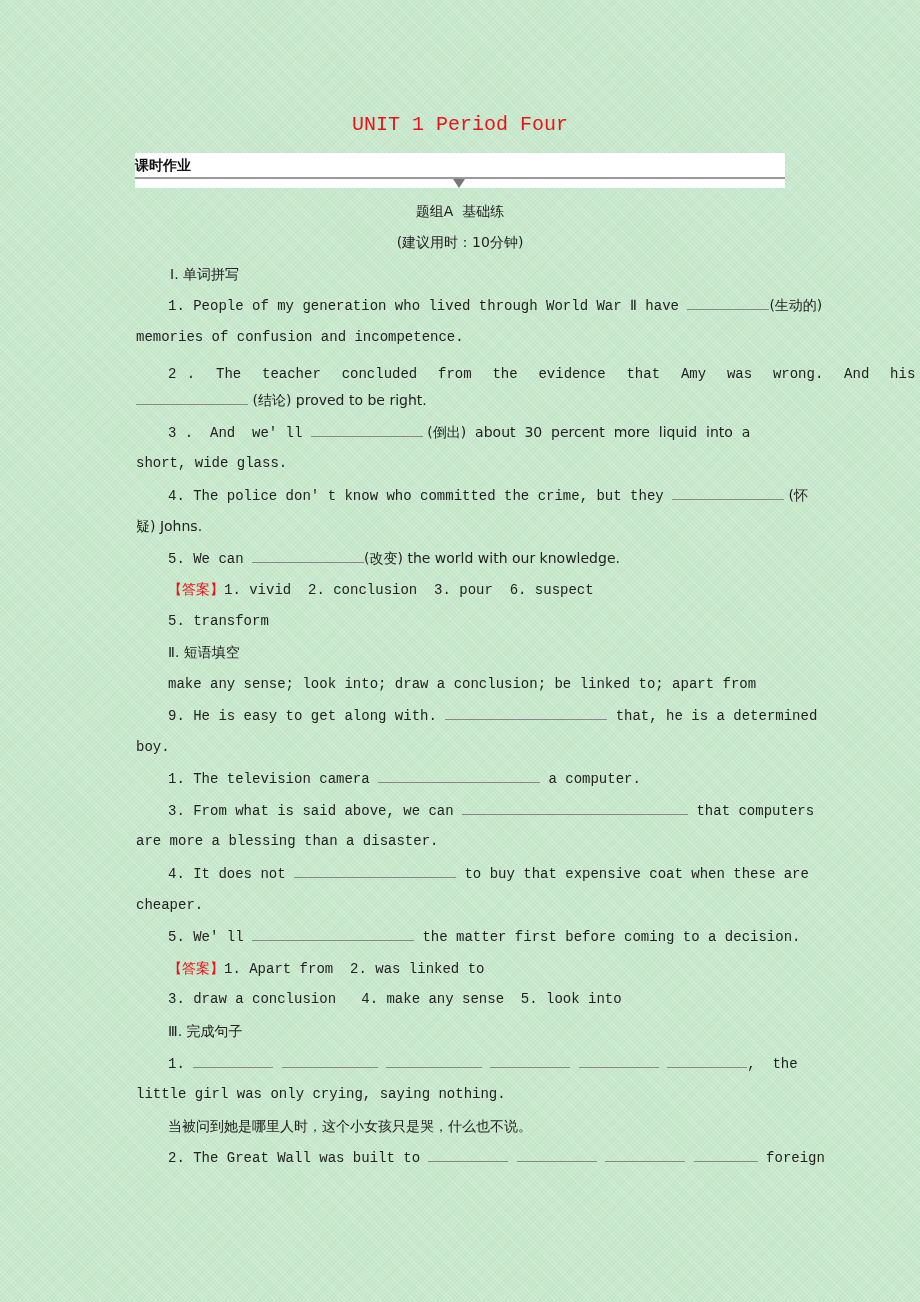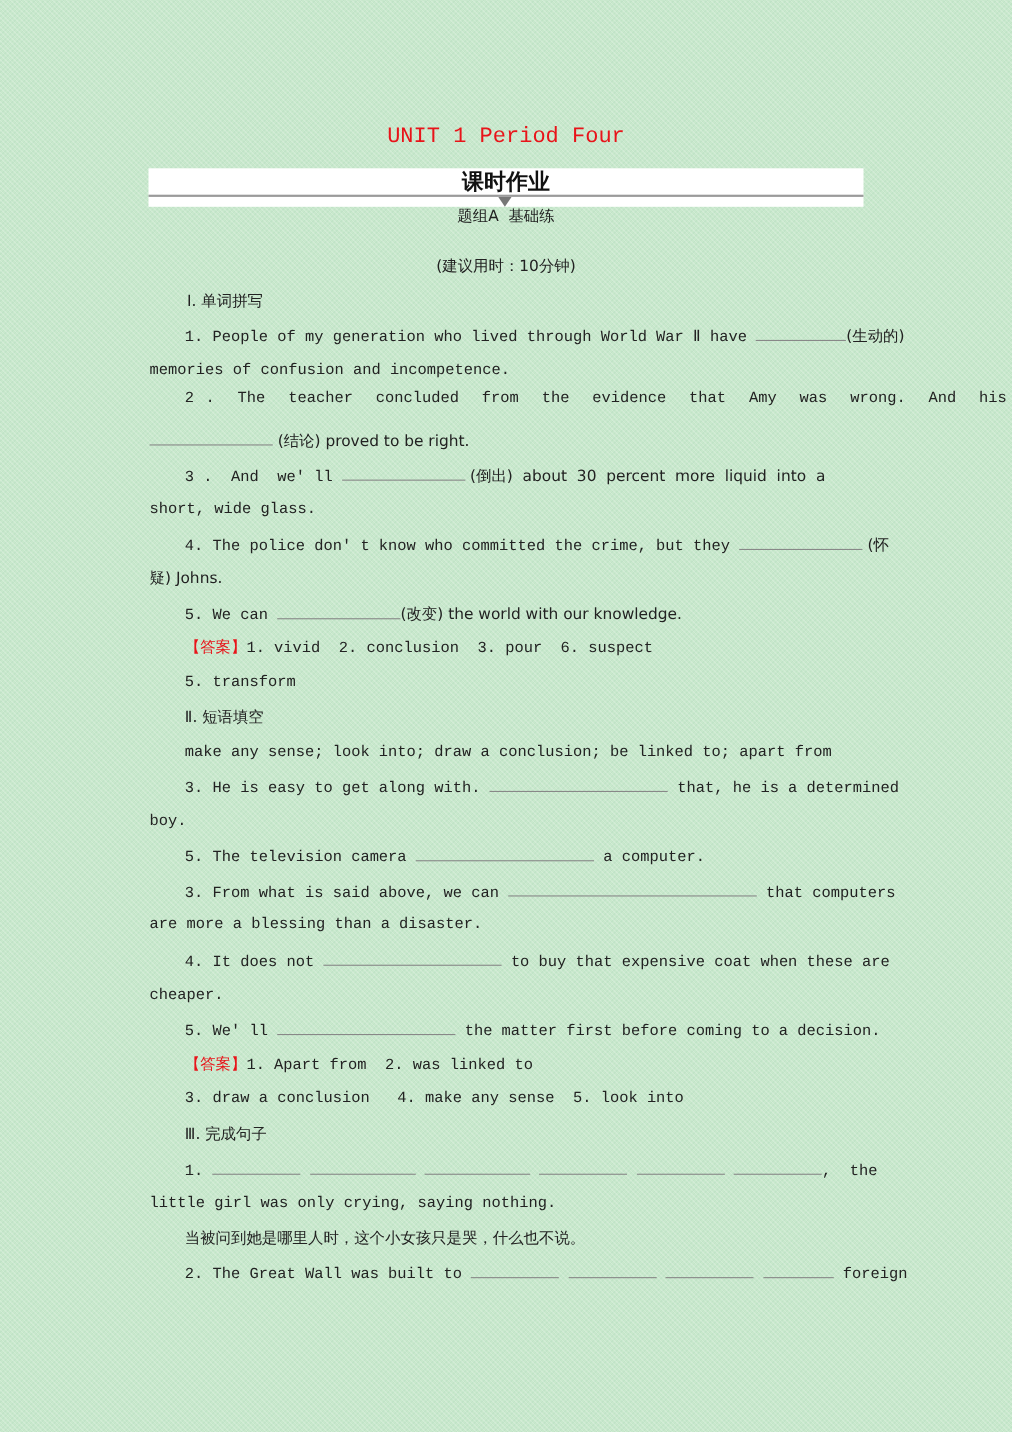--- a/index.html
+++ b/index.html
@@ -17,22 +17,22 @@
   .title {
     position: absolute; top: 113px; left: 0; width: 920px; text-align: center;
     color: #e8141a; font-family: "Liberation Mono", monospace; font-size: 20px;
     letter-spacing: 0px;
   }
   .banner {
     position: absolute; left: 135px; top: 153px; width: 650px; height: 35px;
     background: #ffffff;
   }
   .banner .btext {
-    position: absolute; left: 0; top: 0; width: 650px; text-align: center;
-    font-family: "DejaVu Sans", sans-serif; font-weight: bold; font-size: 20px;
+    position: absolute; left: 0; top: 0; width: 650px; text-align: left;
+    font-family: "DejaVu Sans", sans-serif; font-weight: bold; font-size: 14px;
     line-height: 24px; color: #111; border-radius: 12px;
   }
   .banner .bline {
     position: absolute; left: 0; top: 24px; width: 650px; height: 2px; background: #9a9a9a;
   }
   .banner .tri {
     position: absolute; left: 318px; top: 26px; width: 0; height: 0;
     border-left: 6px solid transparent; border-right: 6px solid transparent;
     border-top: 9px solid #777;
   }
@@ -52,49 +52,49 @@
 <div class="page">
 
   <div class="title">UNIT 1  Period Four</div>
 
   <div class="banner">
     <div class="btext">课时作业</div>
     <div class="bline"></div>
     <div class="tri"></div>
   </div>
 
-  <div class="line center cn" style="top:187px;">题组A  基础练</div>
+  <div class="line center cn" style="top:201px;">题组A  基础练</div>
   <div class="line center cn" style="top:232px;">(建议用时：10分钟)</div>
 
   <div class="line cn" style="top:264px; left:170px;">Ⅰ. 单词拼写</div>
 
   <div class="line ind" style="top:295px;"><span>1. People of my generation who lived through World War Ⅱ have </span><span class="blank" style="width:82px;"></span><span class="cn">(生动的)</span></div>
   <div class="line" style="top:327px;">memories of confusion and incompetence.</div>
 
-  <div class="line ind" style="top:352px; word-spacing:2px;">2 .  The  teacher  concluded  from  the  evidence  that  Amy  was  wrong.  And  his</div>
+  <div class="line ind" style="top:364px; word-spacing:2px;">2 .  The  teacher  concluded  from  the  evidence  that  Amy  was  wrong.  And  his</div>
   <div class="line" style="top:390px;"><span class="blank" style="width:112px;"></span><span class="cn"> (结论) proved to be right.</span></div>
 
   <div class="line ind" style="top:422px;"><span>3 .  And  we' ll </span><span class="blank" style="width:112px;"></span><span class="cn"> (倒出)  about  30  percent  more  liquid  into  a</span></div>
   <div class="line" style="top:453px;">short, wide glass.</div>
 
   <div class="line ind" style="top:485px;"><span>4. The police don' t know who committed the crime, but they </span><span class="blank" style="width:112px;"></span><span class="cn"> (怀</span></div>
   <div class="line cn" style="top:516px;">疑) Johns.</div>
 
   <div class="line ind" style="top:548px;"><span>5. We can </span><span class="blank" style="width:112px;"></span><span class="cn">(改变) the world with our knowledge.</span></div>
 
   <div class="line" style="top:579px; left:168px;"><span class="red">【答案】</span><span>1. vivid  2. conclusion  3. pour  6. suspect</span></div>
   <div class="line" style="top:611px; left:168px;">5. transform</div>
 
   <div class="line cn" style="top:642px; left:168px;">Ⅱ. 短语填空</div>
   <div class="line" style="top:674px; left:168px;">make any sense; look into; draw a conclusion; be linked to; apart from</div>
 
-  <div class="line ind" style="top:705px;"><span>3. He is easy to get along with. </span><span class="blank" style="width:162px;"></span><span> that, he is a determined</span></div>
+  <div class="line ind" style="top:705px;"><span>9. He is easy to get along with. </span><span class="blank" style="width:162px;"></span><span> that, he is a determined</span></div>
   <div class="line" style="top:737px;">boy.</div>
 
-  <div class="line ind" style="top:768px;"><span>5. The television camera </span><span class="blank" style="width:162px;"></span><span> a computer.</span></div>
+  <div class="line ind" style="top:768px;"><span>1. The television camera </span><span class="blank" style="width:162px;"></span><span> a computer.</span></div>
 
   <div class="line ind" style="top:800px;"><span>3. From what is said above, we can </span><span class="blank" style="width:226px;"></span><span> that computers</span></div>
   <div class="line" style="top:831px;">are more a blessing than a disaster.</div>
 
   <div class="line ind" style="top:863px;"><span>4. It does not </span><span class="blank" style="width:162px;"></span><span> to buy that expensive coat when these are</span></div>
   <div class="line" style="top:895px;">cheaper.</div>
 
   <div class="line ind" style="top:926px;"><span>5. We' ll </span><span class="blank" style="width:162px;"></span><span> the matter first before coming to a decision.</span></div>
 
   <div class="line" style="top:958px; left:168px;"><span class="red">【答案】</span><span>1. Apart from  2. was linked to</span></div>

